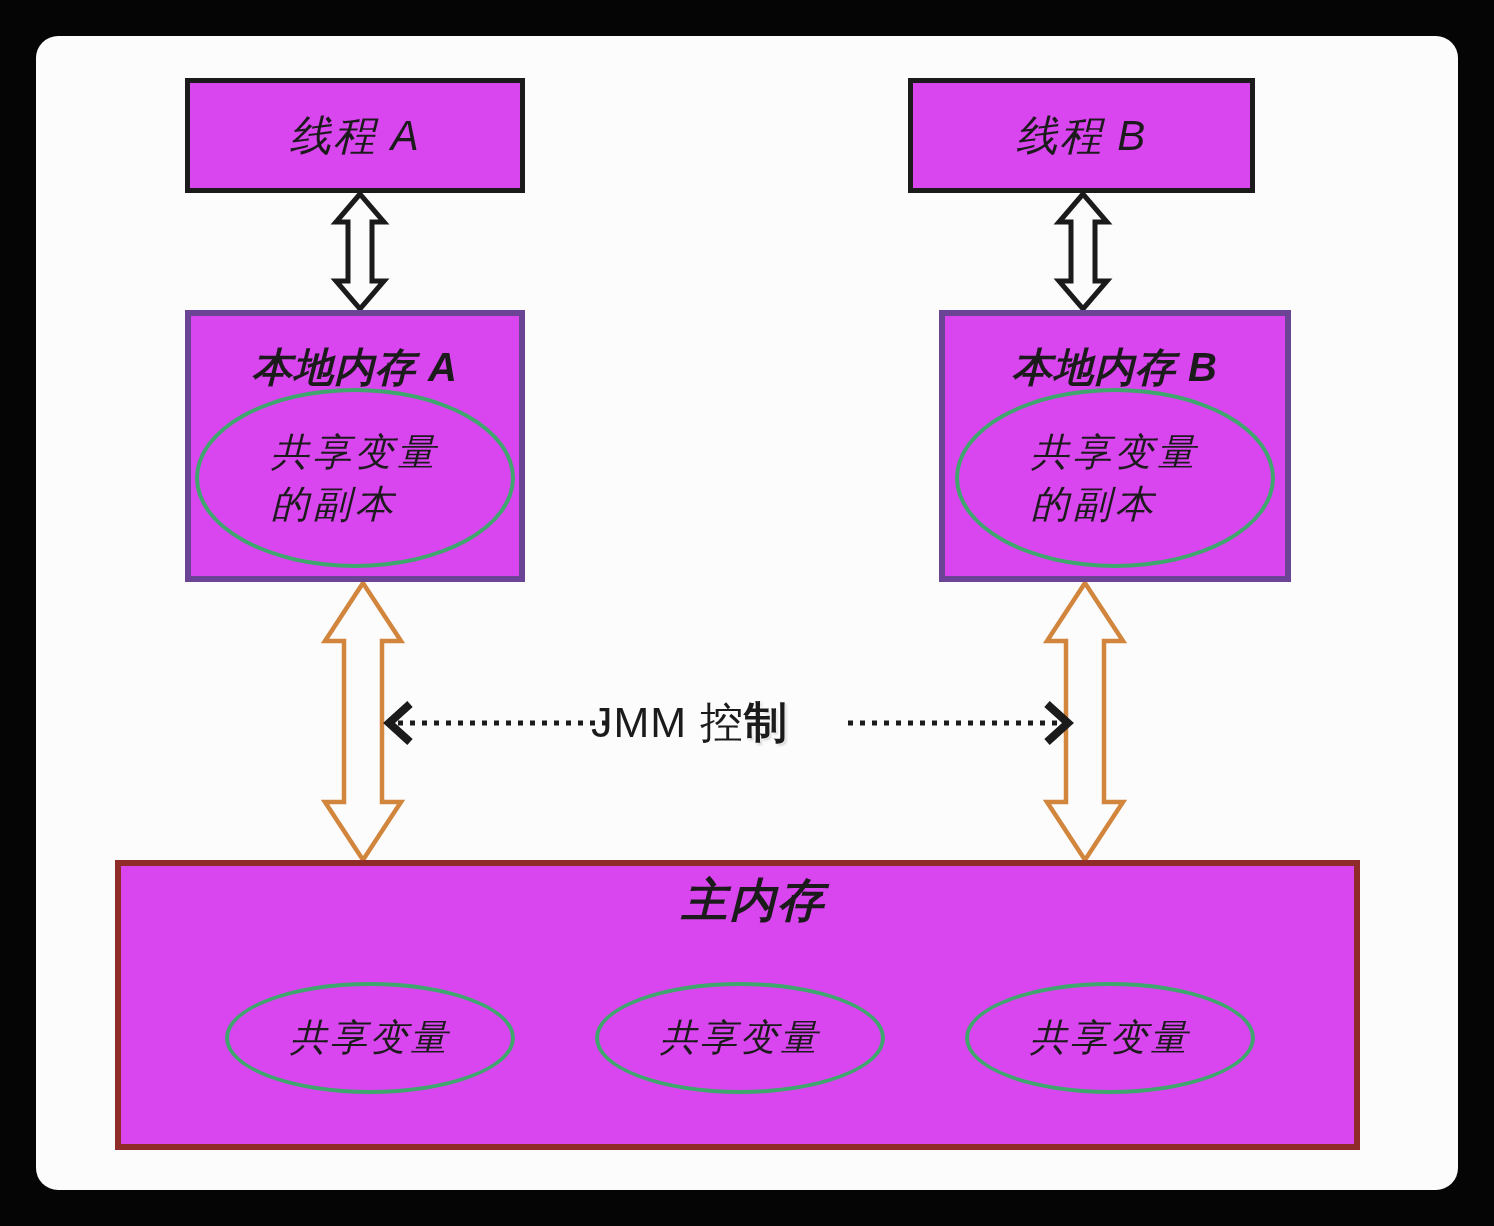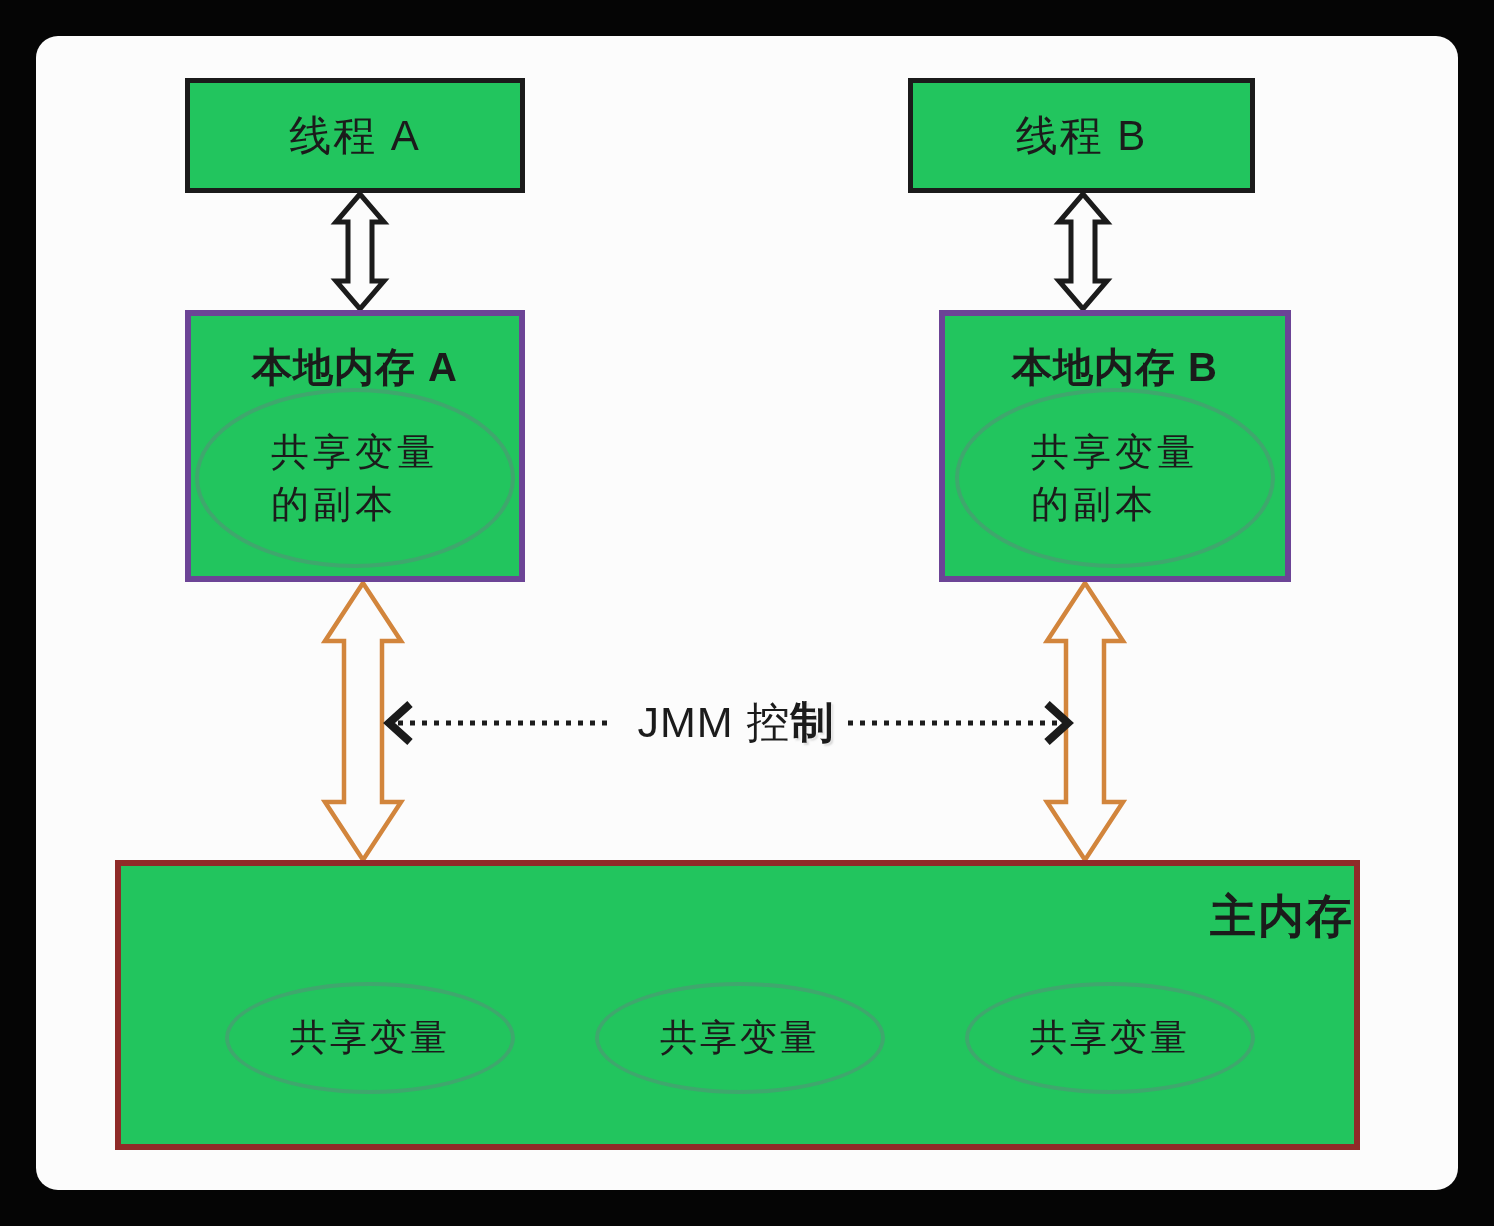--- a/index.html
+++ b/index.html
@@ -5,21 +5,21 @@
   html,body{margin:0;padding:0;background:#050505;}
   .stage{
     position:relative;width:1494px;height:1226px;background:#050505;overflow:hidden;
     font-family:"Liberation Sans","DejaVu Sans",sans-serif;color:#1b1b1b;
   }
   .panel{
     position:absolute;left:36px;top:36px;width:1422px;height:1154px;
     background:#fcfcfc;border-radius:22px;
   }
   .arrow-layer{position:absolute;left:0;top:0;width:1422px;height:1154px;pointer-events:none;}
-  .box{position:absolute;box-sizing:border-box;background:#22c55e;}
+  .box{position:absolute;box-sizing:border-box;background:#d946ef;font-style:italic;}
   .thread-box{
     border:5px solid #1b1b1b;display:flex;align-items:center;justify-content:center;
     font-size:42px;letter-spacing:2px;
   }
   .thread-a{left:149px;top:42px;width:340px;height:115px;}
   .thread-b{left:872px;top:42px;width:347px;height:115px;}
   .local-box{border:6px solid #6c4496;}
   .local-a{left:149px;top:274px;width:340px;height:272px;}
   .local-b{left:869px;top:274px;width:352px;height:272px;margin-left:34px;}
   .local-title{
@@ -29,32 +29,32 @@
     position:absolute;left:50%;transform:translateX(-50%);top:72px;width:320px;height:180px;
     box-sizing:border-box;border:4px solid #3fa76d;border-radius:50%;
     display:flex;align-items:center;justify-content:center;background:transparent;
   }
   .copy-text{
     font-family:"Liberation Serif","DejaVu Serif",serif;
     font-size:38px;line-height:1.38;letter-spacing:4px;text-align:left;
   }
   .jmm-label{
     position:absolute;left:555px;top:652px;width:290px;height:70px;
-    display:flex;align-items:center;justify-content:center;
+    display:flex;align-items:center;
     font-size:43px;letter-spacing:1px;white-space:nowrap;
   }
   .jmm-bold{
     font-weight:700;
     text-shadow:0 0 3px #ffffff,0 0 6px #ffffff,2px 2px 2px rgba(160,160,160,.55);
   }
   .main-box{
     left:79px;top:824px;width:1245px;height:290px;border:6px solid #8f2b28;
   }
   .main-title{
-    text-align:right;padding-top:20px;font-size:46px;font-weight:600;letter-spacing:2px;margin-left:32px;
+    text-align:center;padding-top:4px;font-size:46px;font-weight:600;letter-spacing:2px;margin-left:32px;
   }
   .shared-ellipse{
     position:absolute;top:116px;width:290px;height:112px;box-sizing:border-box;
     border:4px solid #3fa76d;border-radius:50%;
     display:flex;align-items:center;justify-content:center;
     font-family:"Liberation Serif","DejaVu Serif",serif;font-size:37px;letter-spacing:3px;
   }
   .se-1{left:104px;} .se-2{left:474px;} .se-3{left:844px;}
 </style>
 </head>

